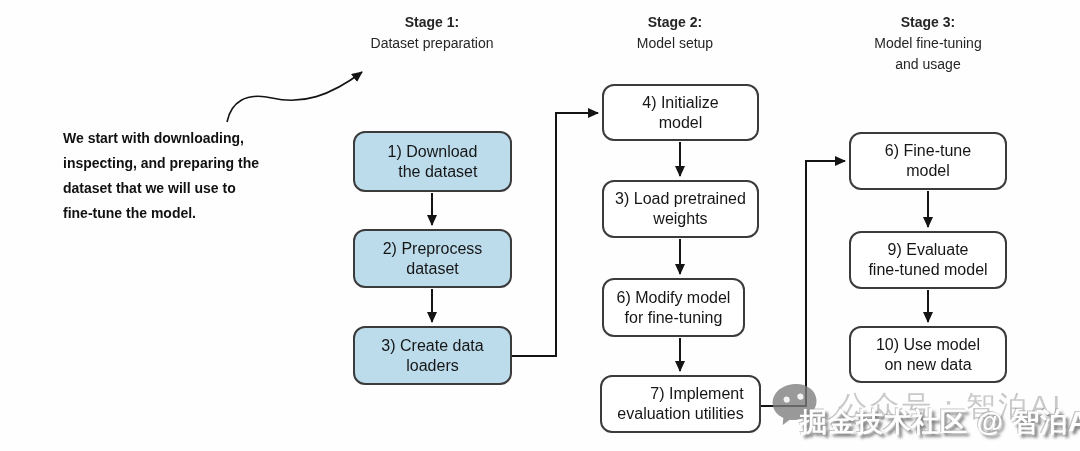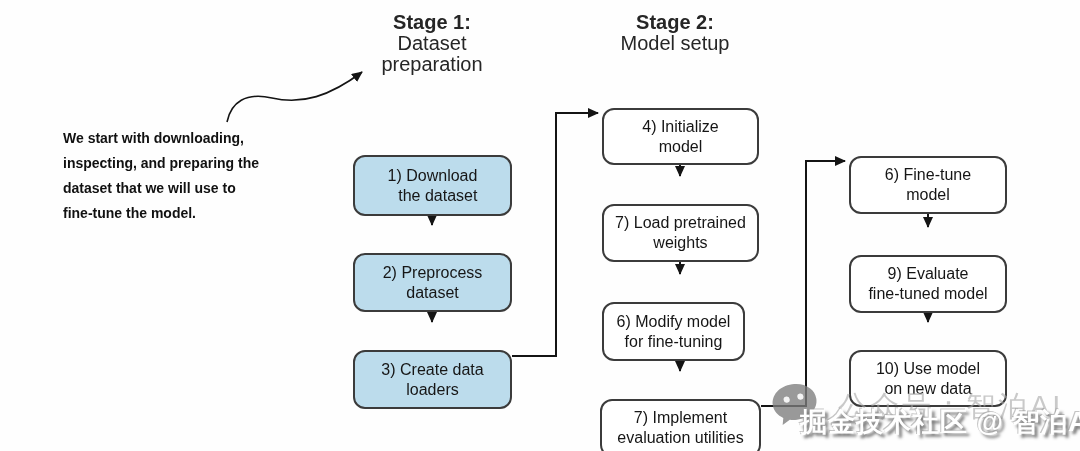--- a/index.html
+++ b/index.html
@@ -14,21 +14,21 @@
     color: #1c1c1c;
   }
   svg.overlay {
     position: absolute;
     left: 0; top: 0;
     width: 1080px; height: 451px;
   }
   .stage-heading {
     position: absolute;
     text-align: center;
-    font-size: 20px;
+    font-size: 14px;
     line-height: 21px;
     color: #262626;
   }
   .stage-heading .stage-title { font-weight: bold; }
   .stage-heading .stage-subtitle { white-space: pre-line; }
   .annotation {
     position: absolute;
     left: 63px; top: 126px;
     width: 300px;
     font-size: 14px;
@@ -44,32 +44,31 @@
     background: #ffffff;
     display: flex;
     align-items: center;
     justify-content: center;
     text-align: center;
     font-size: 16px;
     line-height: 20px;
     color: #161616;
     white-space: pre-line;
     padding: 4px 6px;
-    margin-top: 24px;
   }
   .box.blue { background: #bcdcec; }
   
   .b1  { left: 353px; top: 131px; width: 159px; height: 61px; text-align: right; }
   .b2  { left: 353px; top: 229px; width: 159px; height: 59px; }
   .b3  { left: 353px; top: 326px; width: 159px; height: 59px; }
   
   .b4  { left: 602px; top: 84px;  width: 157px; height: 57px; }
   .b5  { left: 602px; top: 180px; width: 157px; height: 58px; }
   .b6  { left: 602px; top: 278px; width: 143px; height: 59px; }
-  .b7  { left: 600px; top: 375px; width: 161px; height: 58px; }
+  .b7  { left: 600px; top: 375px; width: 161px; height: 58px; text-align: right; }
   
   .b8  { left: 849px; top: 132px; width: 158px; height: 58px; }
   .b9  { left: 849px; top: 231px; width: 158px; height: 58px; }
   .b10 { left: 849px; top: 326px; width: 158px; height: 57px; }
 
   .h1 { left: 347px; top: 12px; width: 170px; }
   .h2 { left: 595px; top: 12px; width: 160px; }
   .h3 { left: 843px; top: 12px; width: 170px; }
 
   .wm-gray {
@@ -131,36 +130,41 @@
   </svg>
 
   <div class="stage-heading h1">
     <div class="stage-title">Stage 1:</div>
     <div class="stage-subtitle">Dataset preparation</div>
   </div>
   <div class="stage-heading h2">
     <div class="stage-title">Stage 2:</div>
     <div class="stage-subtitle">Model setup</div>
   </div>
+  <div class="stage-heading h3">
+    <div class="stage-title">Stage 3:</div>
+    <div class="stage-subtitle">Model fine-tuning
+and usage</div>
+  </div>
 
   <div class="annotation">We start with downloading,
 inspecting, and preparing the
 dataset that we will use to
 fine-tune the model.</div>
 
   <div class="box blue b1">1) Download
 the dataset</div>
   <div class="box blue b2">2) Preprocess
 dataset</div>
   <div class="box blue b3">3) Create data
 loaders</div>
 
   <div class="box b4">4) Initialize
 model</div>
-  <div class="box b5">7) Load pretrained
+  <div class="box b5">3) Load pretrained
 weights</div>
   <div class="box b6">6) Modify model
 for fine-tuning</div>
   <div class="box b7">7) Implement
 evaluation utilities</div>
 
   <div class="box b8">6) Fine-tune
 model</div>
   <div class="box b9">9) Evaluate
 fine-tuned model</div>

